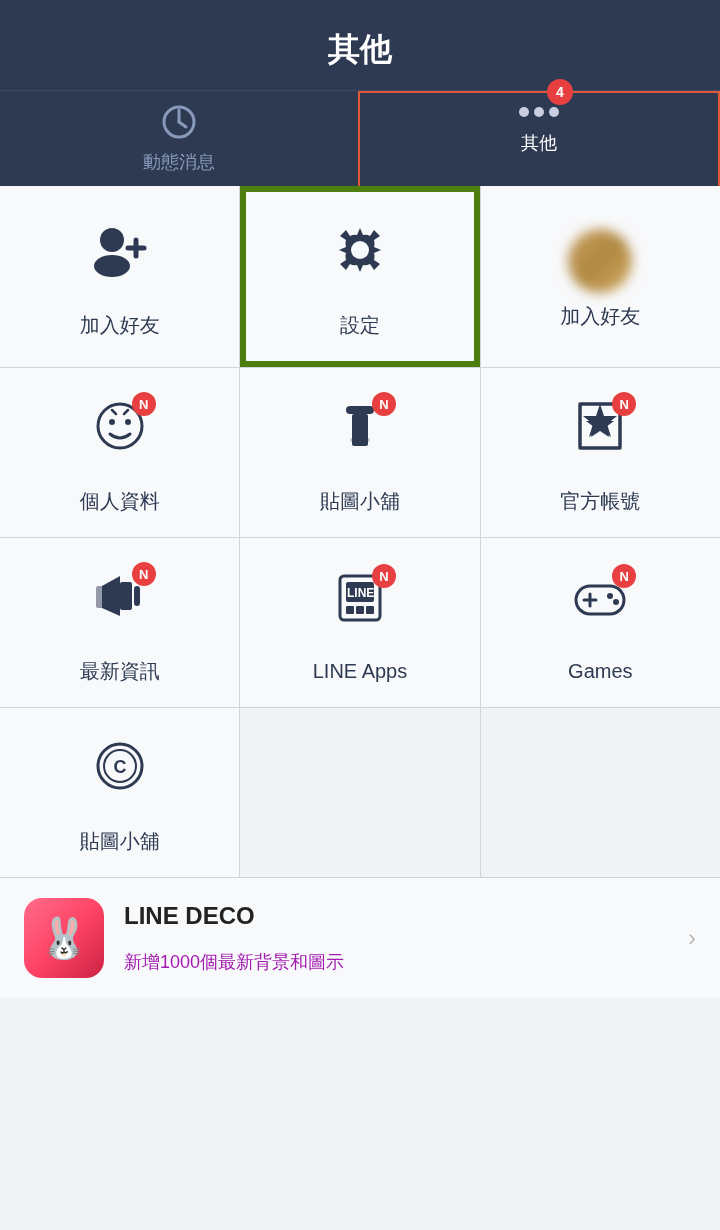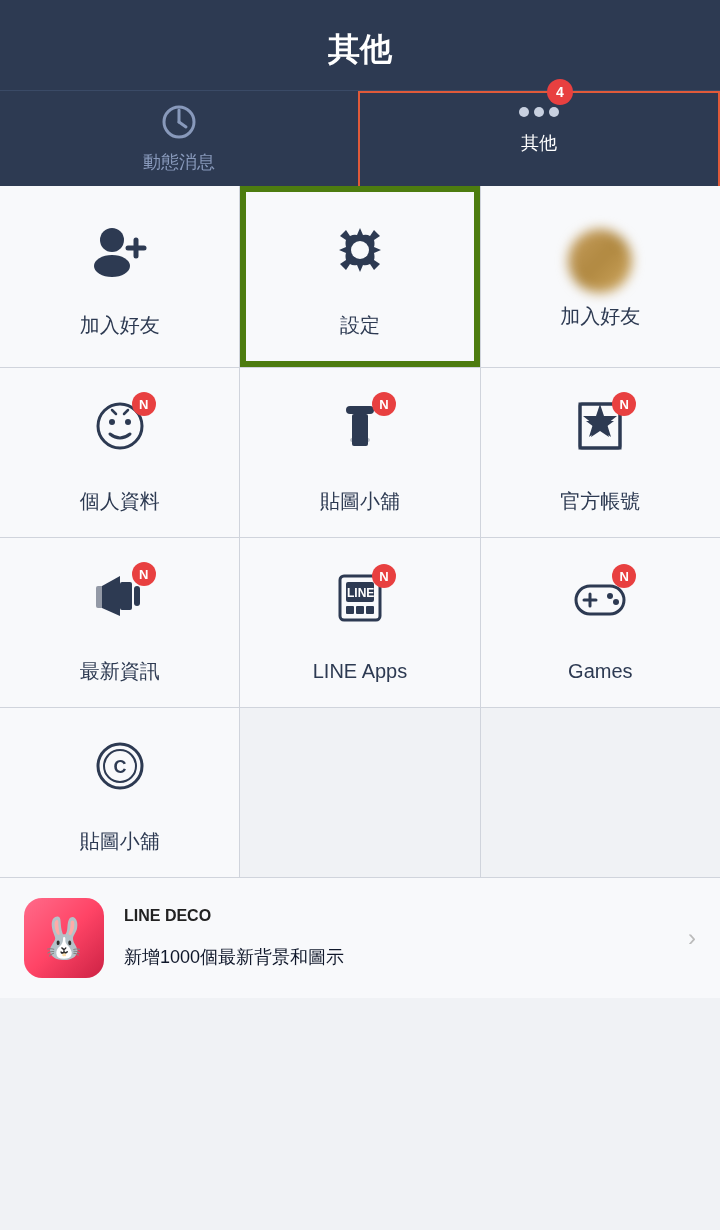--- a/index.html
+++ b/index.html
@@ -168,28 +168,28 @@
       flex-shrink: 0;
       display: flex;
       align-items: center;
       justify-content: center;
       font-size: 36px;
     }
     .banner-text {
       flex: 1;
     }
     .banner-title {
-      font-size: 16px;
+      font-size: 24px;
       font-weight: 700;
       color: #222;
       margin-bottom: 20px;
     }
     .banner-subtitle {
       font-size: 18px;
-      color: #0f172a;
+      color: #a21caf;
     }
     .banner-arrow {
       font-size: 24px;
       color: #bbb;
     }
 
     
     .dots-icon {
       display: flex;
       gap: 5px;

